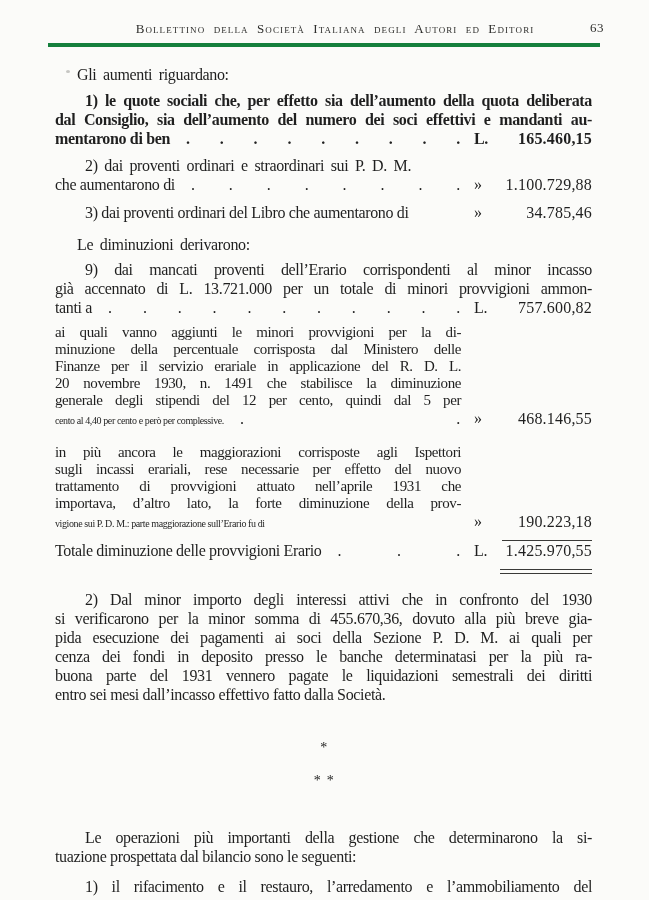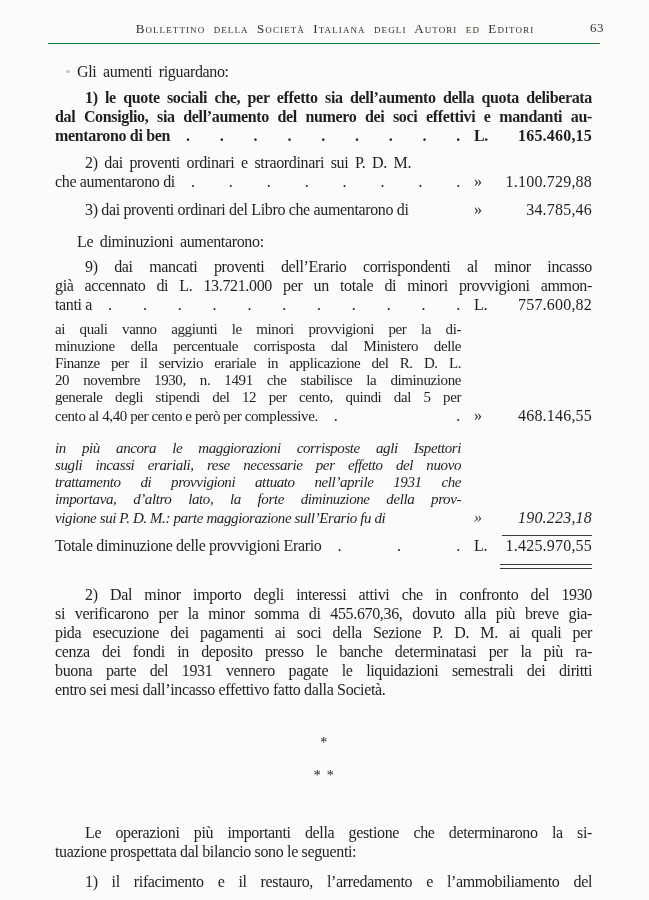--- a/index.html
+++ b/index.html
@@ -15,21 +15,21 @@
     font-family:"Liberation Serif","DejaVu Serif",serif;
     color:#1f1f1f;
     font-size:16px;
     letter-spacing:-0.35px;
   }
   
   .hdr{
     position:relative;
     margin:0 -8px 0 -7px;
     padding:21px 0 6px 0;
-    border-bottom:1px solid #15803d;
+    border-bottom:4px solid #15803d;
   }
   .hdr-title{
     display:block;
     text-align:center;
     padding-left:22px;
     font-variant:small-caps;
     font-size:13px;
     letter-spacing:1.1px;
     word-spacing:4px;
     color:#2e2e2c;
@@ -46,21 +46,21 @@
   .line{display:block;line-height:19px;white-space:nowrap;}
   .just{text-align:justify;text-align-last:justify;white-space:normal;}
   .ind{text-indent:30px;}
   .ind-sm{text-indent:22px;}
   .spread{word-spacing:3px;}
   .narrow .line{width:406px;line-height:17px;font-size:15px;letter-spacing:-0.4px;}
   
   .arow{display:flex;align-items:baseline;line-height:19px;}
   .arow .t{flex:0 0 auto;white-space:nowrap;}
   .arow .t.pad{padding-left:30px;}
-  .narrow .arow .t{font-size:15px;letter-spacing:-0.4px;}
+  .narrow .arow .t{font-size:10px;letter-spacing:-0.4px;}
   .dots{
     display:block;flex:1 1 0;min-width:0;
     padding:0 14px 0 16px;
     overflow:hidden;
     text-align:justify;text-align-last:justify;
     white-space:normal;
   }
   .cur{flex:0 0 22px;white-space:nowrap;}
   .amt{flex:0 0 96px;text-align:right;white-space:nowrap;letter-spacing:0.2px;}
   
@@ -90,21 +90,21 @@
     background:#9a9a98;opacity:.55;
   }
   
   .mt-intro{margin-top:18px;}
   .mt-p1{margin-top:7px;font-weight:bold;}
   .mt-p2{margin-top:8px;}
   .mt-p3{margin-top:9px;}
   .mt-h2{margin-top:13px;}
   .mt-d1{margin-top:6px;}
   .mt-a1{margin-top:7px;}
-  .mt-a2{margin-top:14px;font-style:italic;}
+  .mt-a2{margin-top:14px;}
   .mt-tot{justify-content:space-between;}
   .mt-big{margin-top:16px;}
   .mt-ops{margin-top:20px;}
   .mt-opi{margin-top:11px;}
 </style>
 </head>
 <body>
 
 <div class="page">
 
@@ -140,21 +140,21 @@
 
   <div class="mt-p3">
     <div class="arow">
       <span class="t pad">3) dai proventi ordinari del Libro che aumentarono di</span>
       <span class="dots"></span>
       <span class="cur">»</span>
       <span class="amt">34.785,46</span>
     </div>
   </div>
 
-  <div class="line ind-sm spread mt-h2">Le diminuzioni aumentarono:</div>
+  <div class="line ind-sm spread mt-h2">Le diminuzioni derivarono:</div>
 
   <div class="mt-d1">
     <span class="line just ind">9) dai mancati proventi dell’Erario corrispondenti al minor incasso</span>
     <span class="line just">già accennato di L. 13.721.000 per un totale di minori provvigioni ammon-</span>
     <div class="arow">
       <span class="t">tanti a</span>
       <span class="dots">. . . . . . . . . . .</span>
       <span class="cur">L.</span>
       <span class="amt">757.600,82</span>
     </div>

